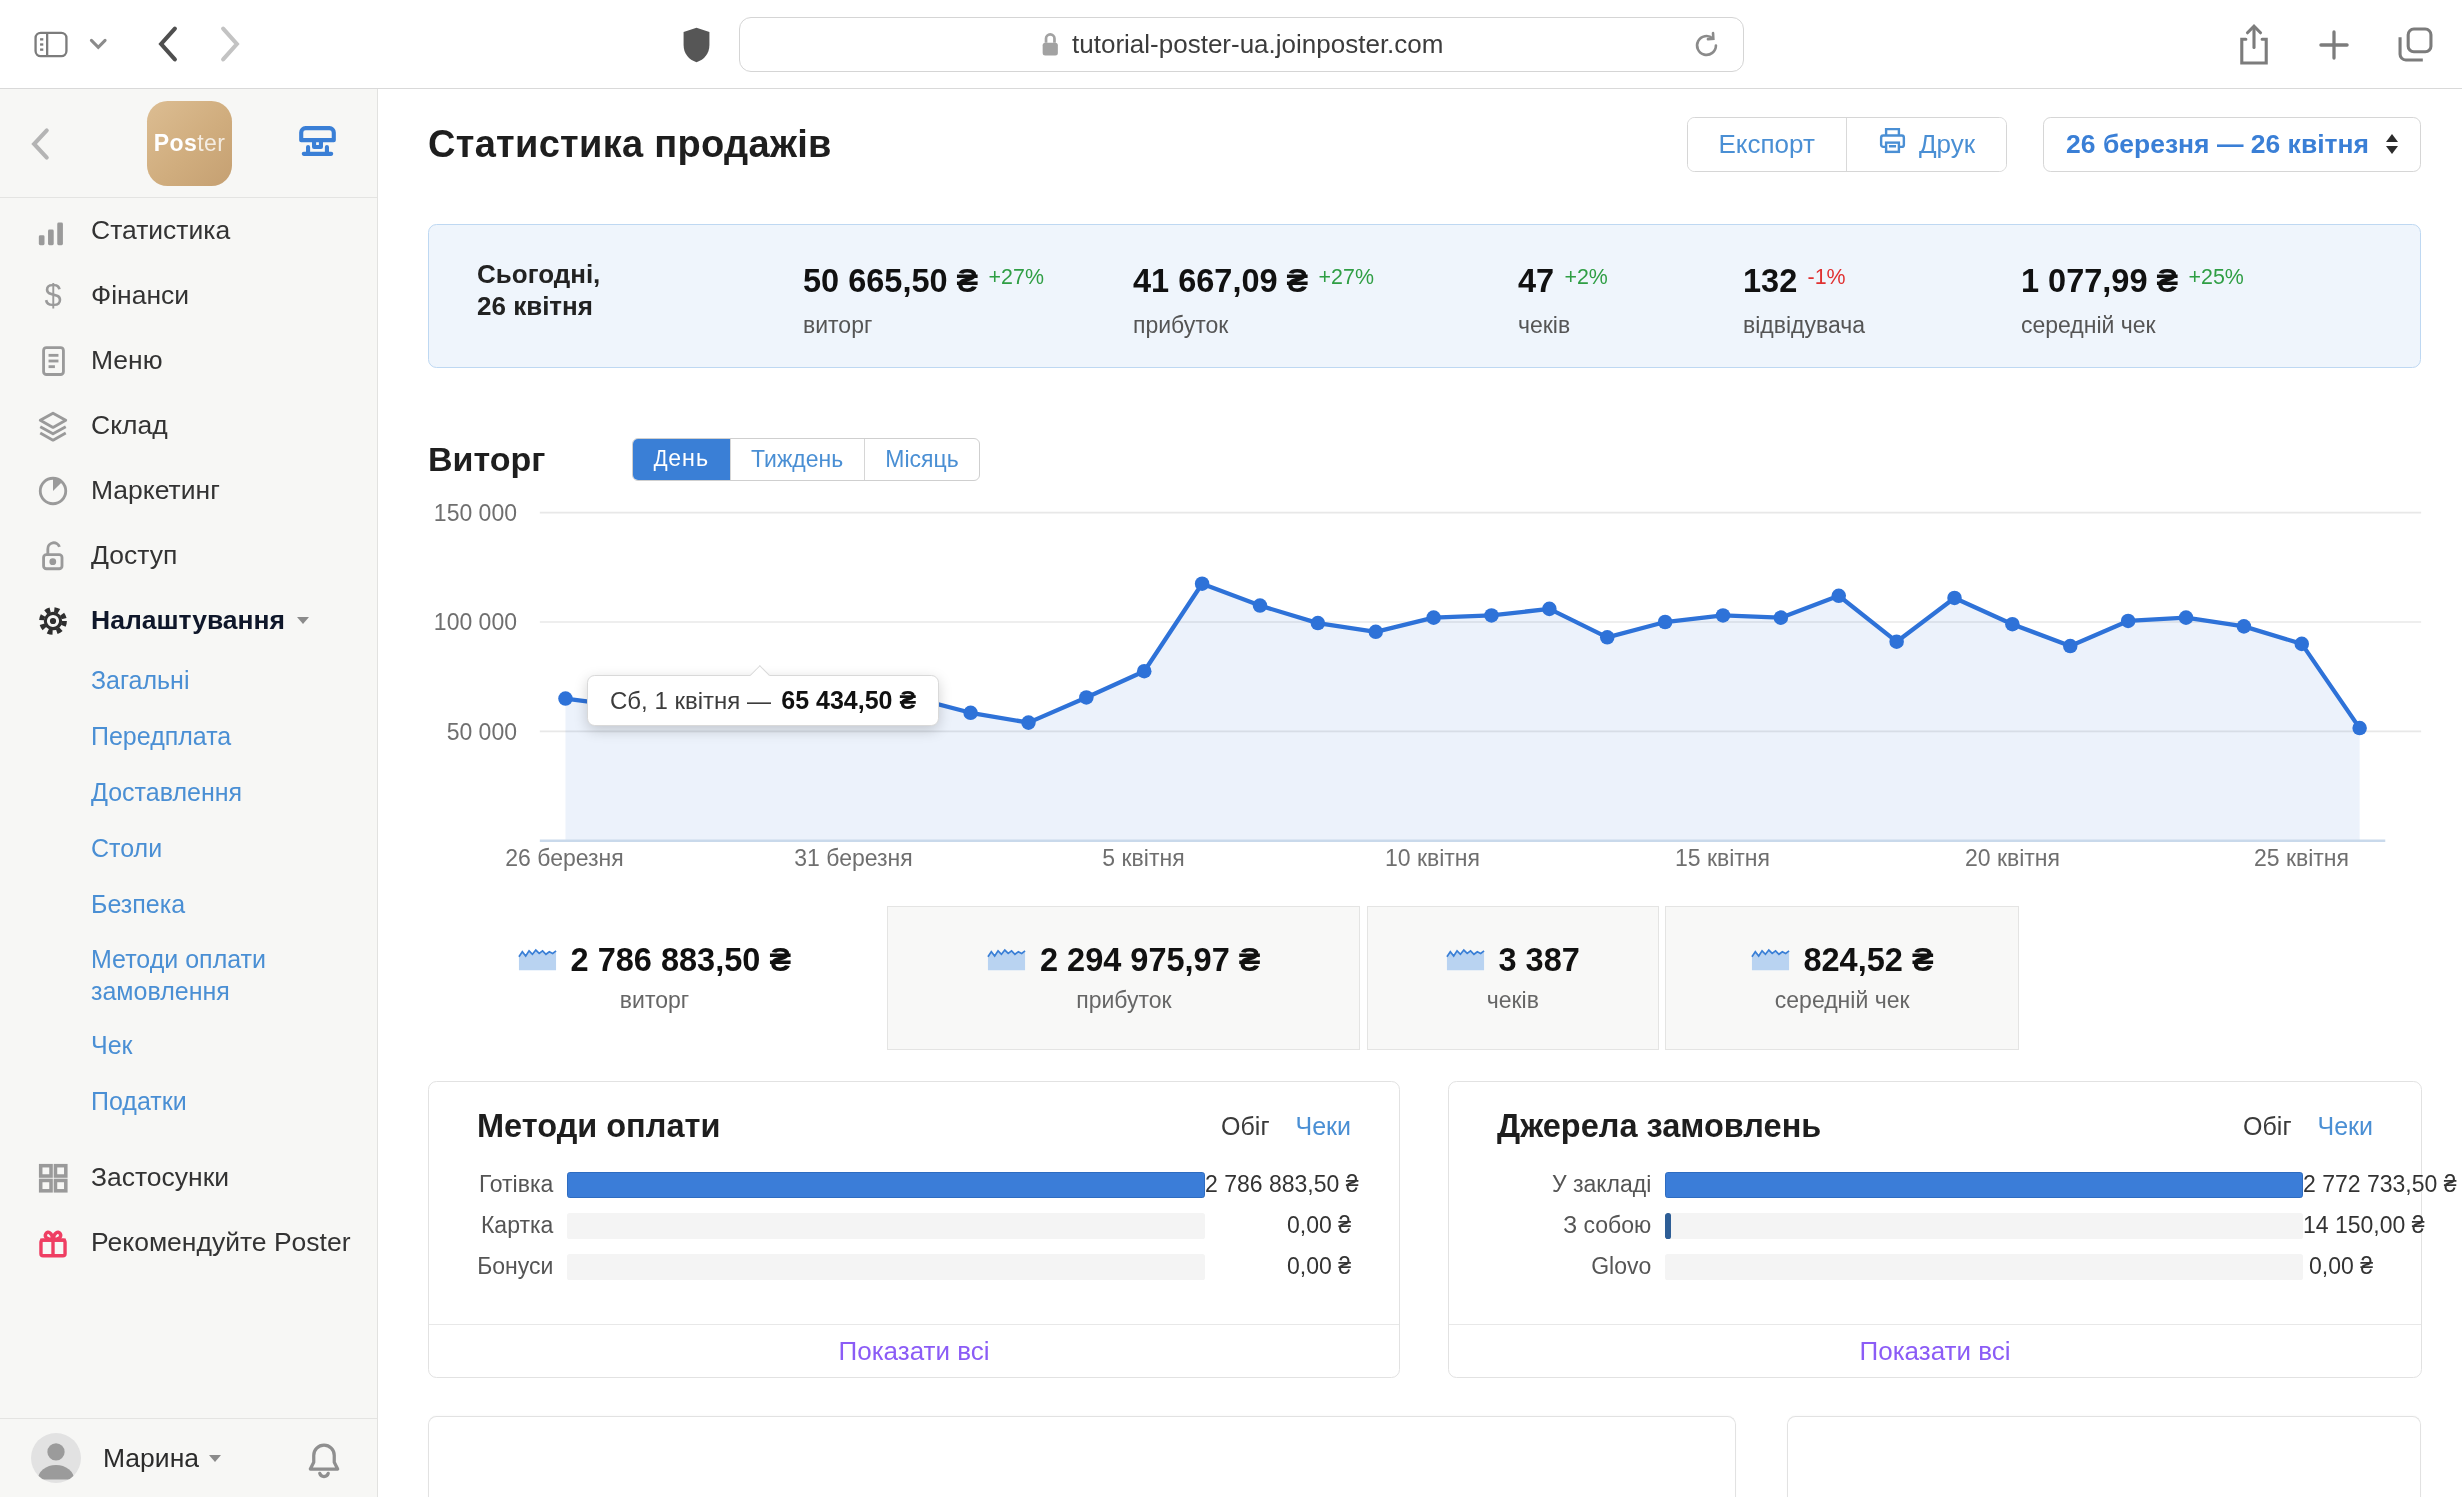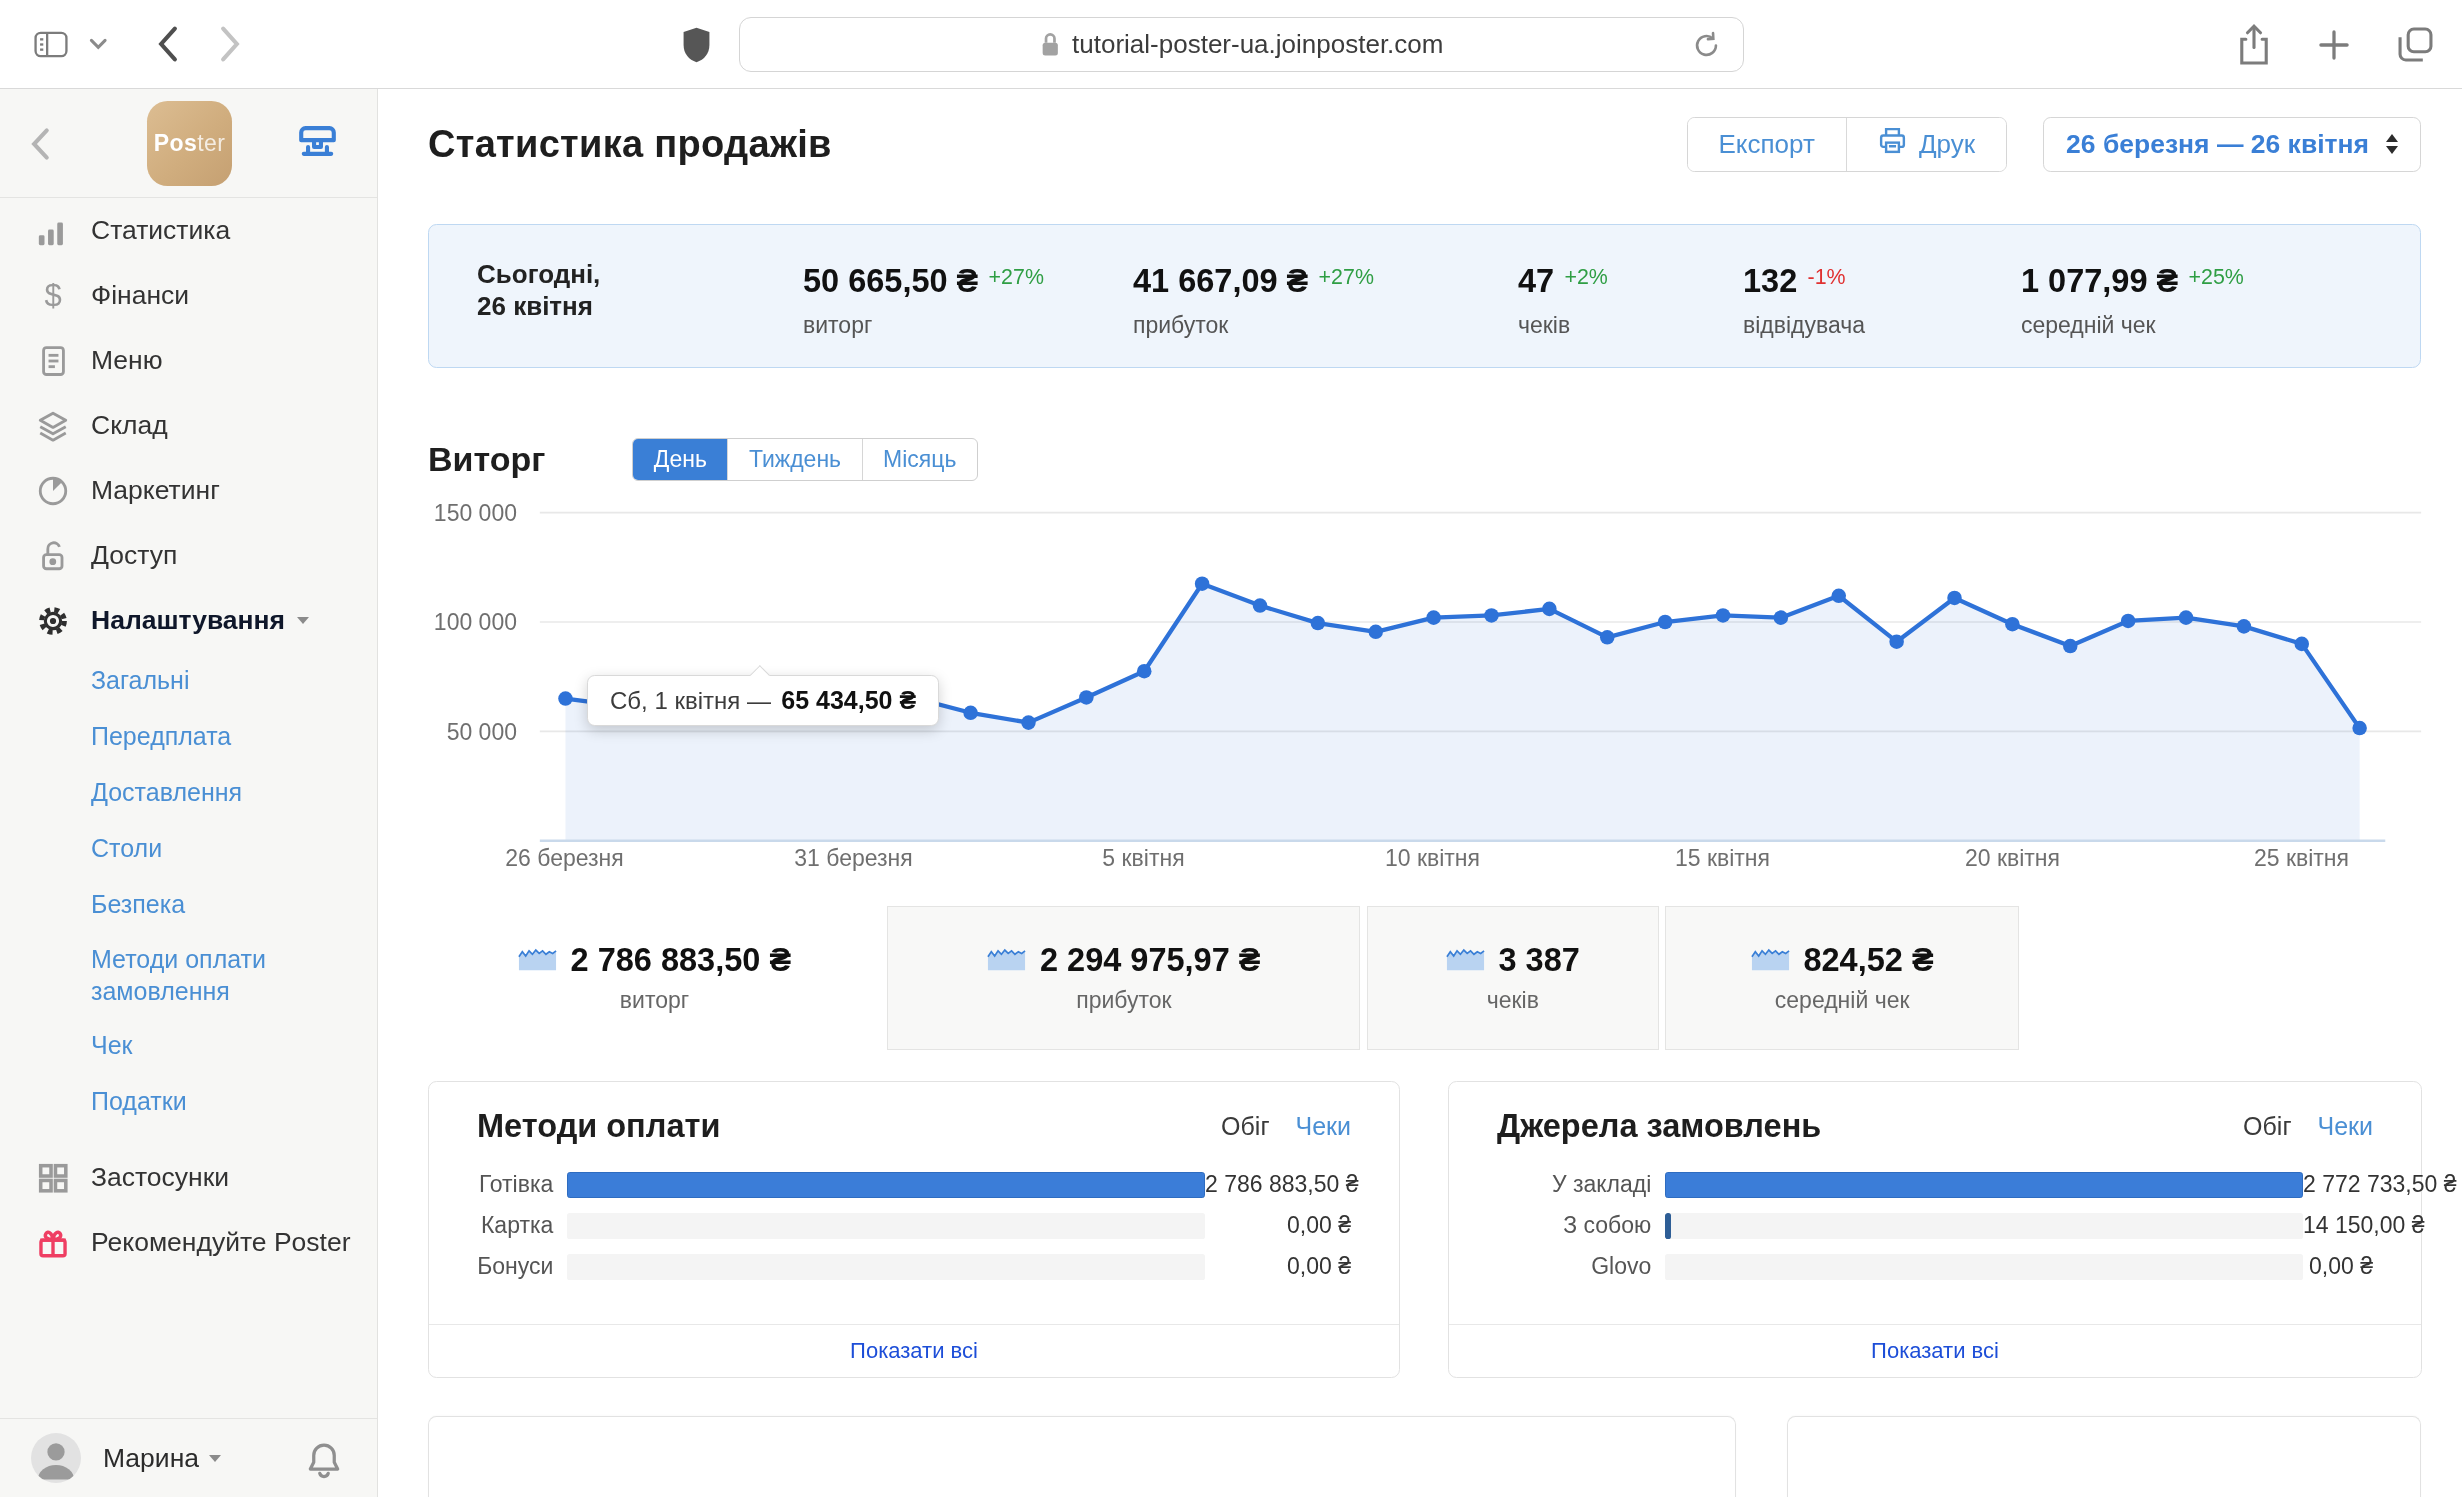--- a/index.html
+++ b/index.html
@@ -87,21 +87,21 @@
   .delta.up { color:#2f9e44; } .delta.down { color:#e03131; }
   .b-lbl { font-size:23px; color:#555; margin-top:12px; }
   .bs0{left:374px;} .bs1{left:704px;} .bs2{left:1089px;} .bs3{left:1314px;} .bs4{left:1592px;}
 
   
   .rev-row { position:absolute; left:50px; top:349px; display:flex; align-items:center; }
   .rev-title { font-size:34px; font-weight:700; color:#1e1e1e; }
   .tabs { display:flex; border:0.9px solid #cfcfcf; border-radius:6px; overflow:hidden; margin-left:87px; height:43px; background:#fff; }
   .tab { display:flex; align-items:center; padding:0 20.5px; font-size:23px; color:#4a8fd4; cursor:pointer; }
   .tab + .tab { border-left:0.9px solid #d6d6d6; }
-  .tab.active { background:#3a7fd6; color:#fff; }
+  .tab.active { background:#3a7fd6; color:#fff;font-family:Liberation Mono, monospace; }
 
   
   .chart-wrap { position:absolute; left:0; right:0; top:404px; height:385px; }
   .ylab { position:absolute; left:0; width:139px; text-align:right; font-size:23px; color:#6f6f6f; height:26px; line-height:26px; }
   .xlab { position:absolute; width:145px; text-align:center; font-size:23px; color:#6f6f6f; top:352px; }
   .chart-svg { position:absolute; left:161px; top:0; overflow:visible; }
   .tooltip { position:absolute; left:209px; top:182px; height:51px; background:#fff;
              border:0.9px solid #d9d9d9; border-radius:7.7px; box-shadow:0 4.3px 13.7px rgba(0,0,0,.18);
              display:flex; align-items:center; padding:0 22px; gap:10.3px; white-space:nowrap; z-index:5; }
   .tooltip .tt-caret { position:absolute; top:-7.7px; left:47%; width:13.7px; height:13.7px; background:#fff;
@@ -129,21 +129,21 @@
   .tg-dark { color:#3a3a3a; cursor:pointer; } .tg-link { color:#4a8fd4; cursor:pointer; }
   .rows { margin-top:19px; }
   .prow { display:flex; align-items:center; height:41px; padding-right:48px; }
   .prow-label { text-align:right; padding-right:13.7px; font-size:23px; color:#555; flex:none; line-height:1.05; }
   .p1 .prow-label { width:138px; } .p2 .prow-label { width:216px; }
   .track { width:638px; height:26px; background:#f4f4f4; border-radius:2.6px; flex:none; position:relative; overflow:hidden; }
   .fill { position:absolute; left:0; top:0; bottom:0; background:#3b7dd8; border:0.9px solid #2e6cc0; border-radius:2.6px; }
   .prow-value { flex:1; text-align:right; font-size:23px; color:#333; white-space:nowrap; }
   .panel-footer { position:absolute; left:0; right:0; bottom:0; height:53px; border-top:0.9px solid #e8e8e8;
                   display:flex; align-items:center; justify-content:center; }
-  .show-all { font-size:22px; color:#1d4ed8; cursor:pointer; }
+  .show-all { font-size:26px; color:#8b5cf6; cursor:pointer; }
 
   
   .bottom-row { position:absolute; left:50px; right:41px; top:1327px; display:flex; gap:51px; }
   .bcard { background:#fff; border:0.9px solid #e2e2e2; border-bottom:none; border-radius:8.5px 8.5px 0 0; height:188px;
            box-shadow:0 -0.9px 1.7px rgba(0,0,0,.02); }
   .bcard.bc1 { width:1308px; } .bcard.bc2 { width:634px; }
 </style>
 </head>
 <body>
 

